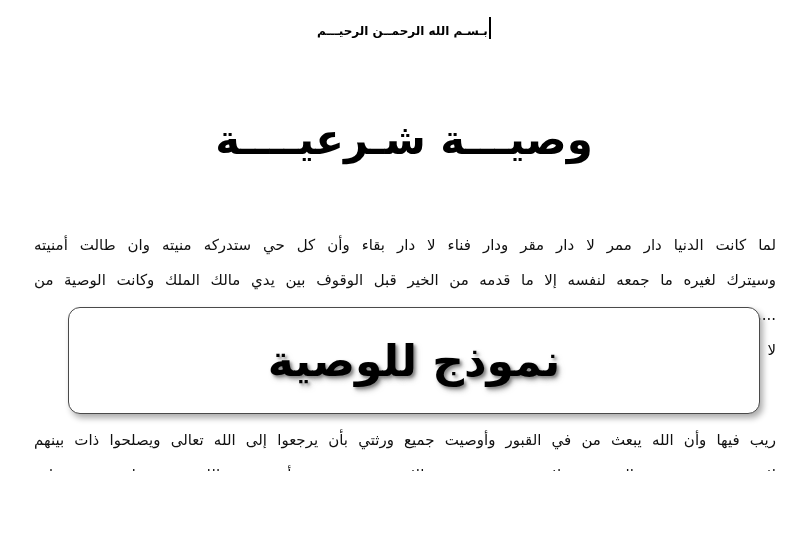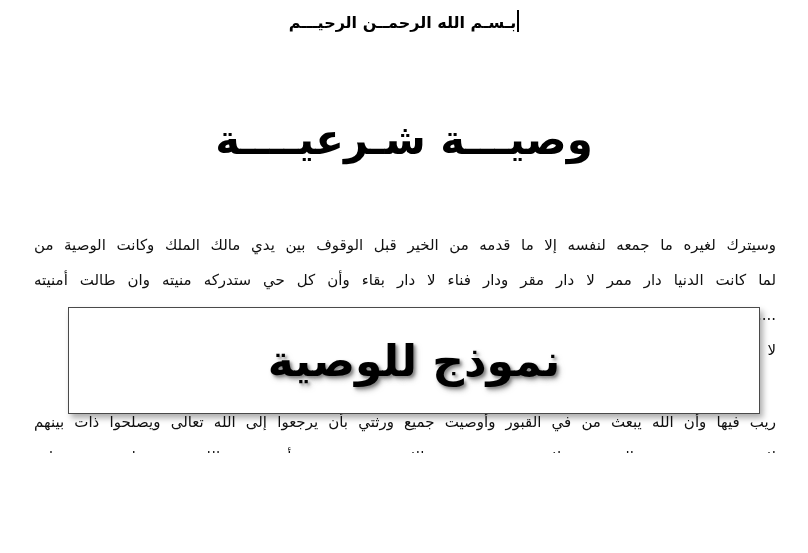--- a/index.html
+++ b/index.html
@@ -28,25 +28,26 @@
     left: 0;
     width: 808px;
     text-align: center;
     direction: rtl;
   }
 
   .basmala {
     display: inline-block;
     font-family: "DejaVu Sans", "Liberation Sans", sans-serif;
     font-weight: bold;
-    font-size: 16px;
+    font-size: 12px;
     line-height: 30px;
     color: #000000;
     letter-spacing: 0.5px;
     white-space: nowrap;
+    margin-top: 8px;
   }
 
   .caret {
     display: inline-block;
     width: 2px;
     height: 22px;
     background: #000000;
     vertical-align: -4px;
     margin-left: 1px;
   }
@@ -82,21 +83,21 @@
     font-family: "DejaVu Sans", "Liberation Sans", sans-serif;
     font-size: 15px;
     color: #101010;
   }
 
   #body-top {
     top: 228px;
   }
 
   #body-bottom {
-    top: 405px;
+    top: 423px;
   }
 
   .body-line {
     display: block;
     direction: rtl;
     text-align: justify;
     text-align-last: justify;
     white-space: nowrap;
     overflow: hidden;
     height: 35px;
@@ -118,21 +119,21 @@
 
   
   .overlay-card {
     position: absolute;
     left: 68px;
     top: 307px;
     width: 692px;
     height: 107px;
     background: #ffffff;
     border: 1px solid #4a4a4a;
-    border-radius: 0;
+    border-radius: 12px;
     box-shadow: 3px 4px 6px rgba(0, 0, 0, 0.33);
     display: flex;
     align-items: center;
     justify-content: center;
     box-sizing: border-box;
     z-index: 5;
   }
 
   .overlay-text {
     font-family: "DejaVu Sans", "Liberation Sans", sans-serif;
@@ -157,22 +158,22 @@
 
   <div class="basmala-row">
     <span class="caret"></span><span class="basmala">بـسـم الله الرحمــن الرحيـــم</span>
   </div>
 
   <div class="title-row">
     <span class="doc-title">وصيـــة شـرعيــــة</span>
   </div>
 
   <div class="body-block" id="body-top">
+    <span class="body-line stretch">لما كانت الدنيا دار ممر لا دار مقر ودار فناء لا دار بقاء وأن كل حي ستدركه منيته وان طالت أمنيته</span>
     <span class="body-line stretch">وسيترك لغيره ما جمعه لنفسه إلا ما قدمه من الخير قبل الوقوف بين يدي مالك الملك وكانت الوصية من</span>
-    <span class="body-line stretch">لما كانت الدنيا دار ممر لا دار مقر ودار فناء لا دار بقاء وأن كل حي ستدركه منيته وان طالت أمنيته</span>
     <span class="body-line">....</span>
     <span class="body-line">لا</span>
   </div>
 
   <div class="overlay-card">
     <span class="overlay-text">نموذج للوصية</span>
   </div>
 
   <div class="body-block" id="body-bottom">
     <span class="body-line stretch">ريب فيها وأن الله يبعث من في القبور وأوصيت جميع ورثتي بأن يرجعوا إلى الله تعالى ويصلحوا ذات بينهم</span>

